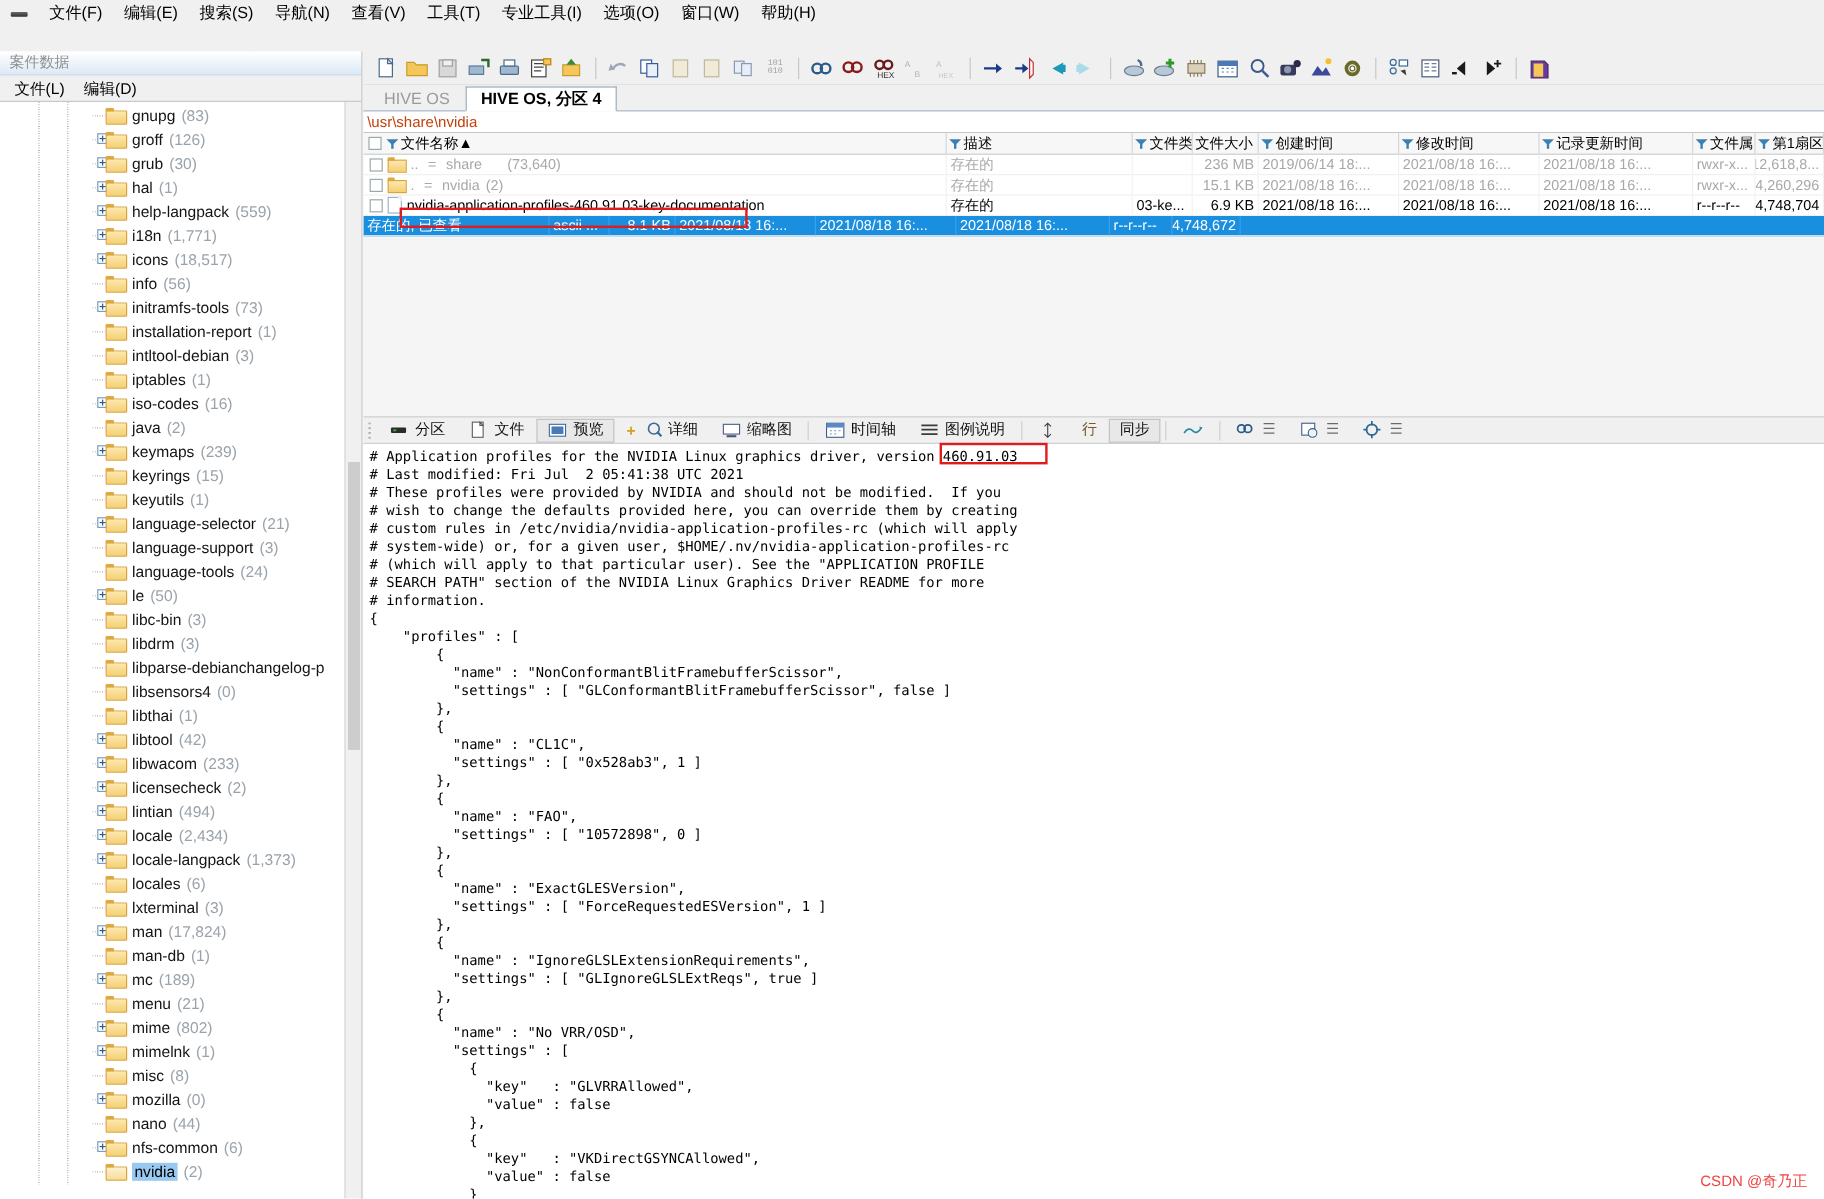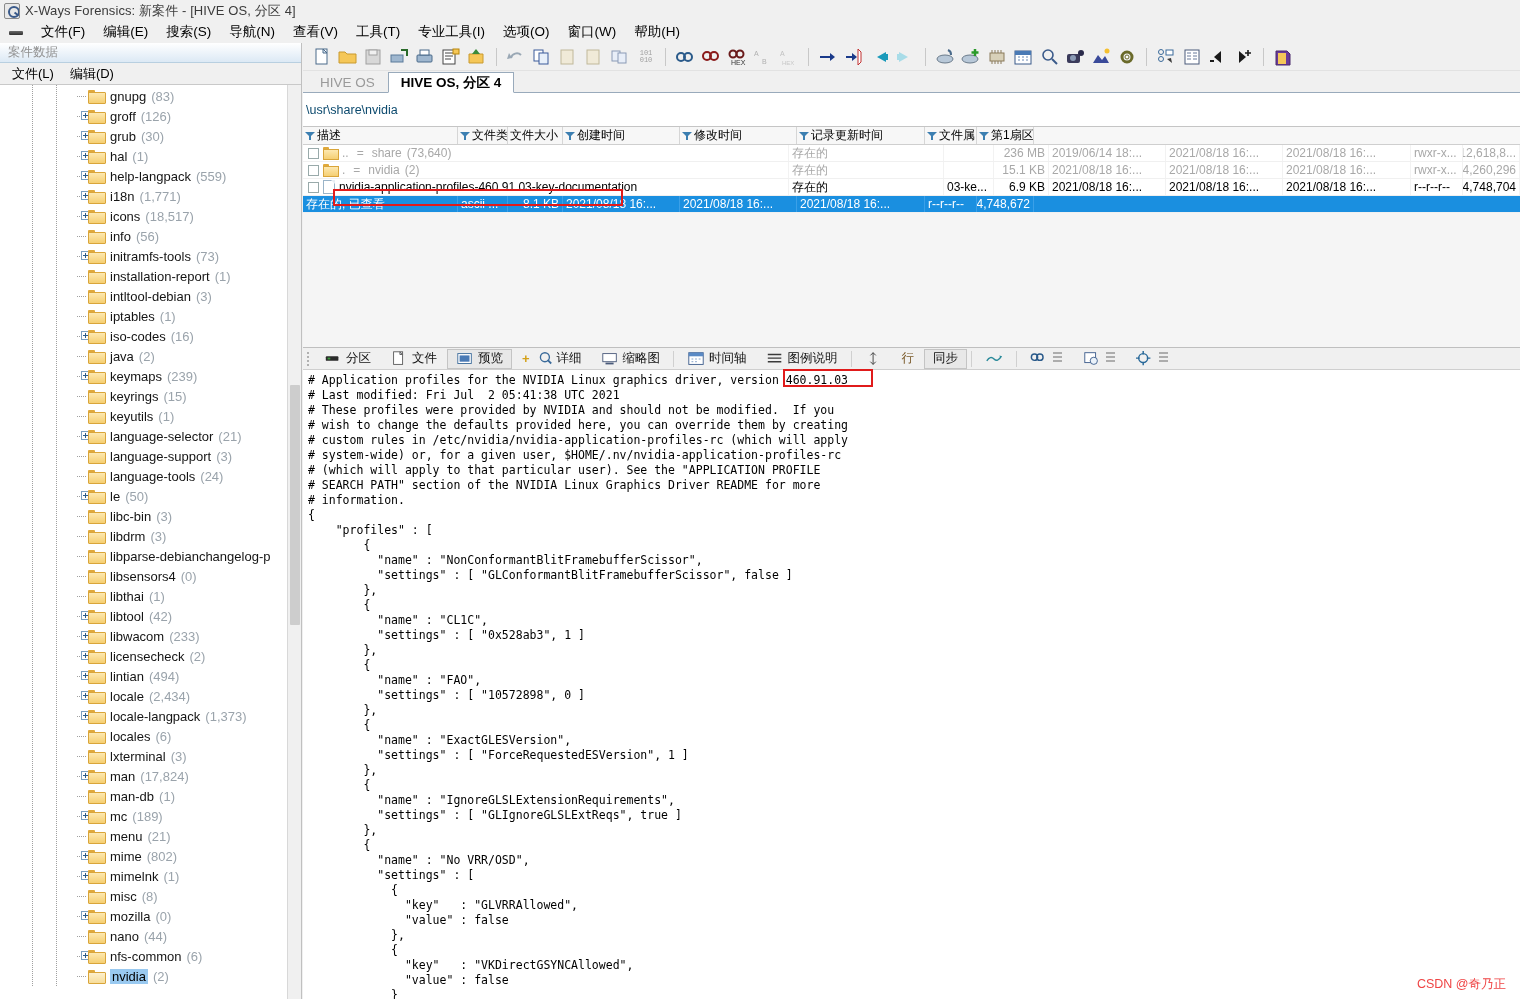--- a/index.html
+++ b/index.html
@@ -161,22 +161,22 @@
     height: 21px; padding: 0 12px; display: flex; align-items: center;
     font-size: 13.5px; color: #9a9a9a; border: 1px solid transparent;
     border-bottom: none;
   }
   .tab.active {
     background: #fff; color: #000000; font-weight: bold;
     border: 1px solid #9ab; border-bottom: 1px solid #fff;
     position: relative; top: 1px;
   }
   .path-bar {
-    height: 34px; background: #fff; display: flex; align-items: center;
-    padding-left: 3px; font-size: 12.5px; color: #0c4a6e;
+    height: 18px; background: #fff; display: flex; align-items: center;
+    padding-left: 3px; font-size: 12.5px; color: #c2410c;
     border-bottom: 1px solid #c5c5c5;
   }
 
   
   .filelist { background: #fff; position: relative; }
   .fl-header {
     height: 18px; display: flex; align-items: stretch;
     background: #f7f7f7; border-bottom: 1px solid #cfcfcf;
     font-size: 12px; color: #000;
   }
@@ -273,24 +273,20 @@
   .watermark {
     position: absolute; right: 14px; bottom: 6px; font-size: 12.5px;
     color: #ef4444;
   }
 </style>
 </head>
 <body>
 
 <div id="app">
 
-  <div class="titlebar">
-    <div class="app-icon"></div>
-    <div class="title-text">X-Ways Forensics: 新案件 - [HIVE OS, 分区 4]</div>
-  </div>
 
   <div class="menubar">
     <div class="mb-icon"></div>
     <div class="menu-item">文件(F)</div>
     <div class="menu-item">编辑(E)</div>
     <div class="menu-item">搜索(S)</div>
     <div class="menu-item">导航(N)</div>
     <div class="menu-item">查看(V)</div>
     <div class="menu-item">工具(T)</div>
     <div class="menu-item">专业工具(I)</div>
@@ -920,20 +916,25 @@
 
     <div class="tabs-row">
       <div class="tab">HIVE OS</div>
       <div class="tab active">HIVE OS, 分区 4</div>
     </div>
 
     <div class="path-bar">\usr\share\nvidia</div>
 
     <div class="filelist">
       <div class="fl-header" id="fl-header">
+          <div class="cell" style="width: 486px; flex: 0 0 486px;">
+            <span class="hdr-check"></span>
+            <span class="funnel"></span>
+            <span>文件名称▲</span>
+          </div>
           <div class="cell" style="width: 155px; flex: 0 0 155px;">
             <span class="funnel"></span>
             <span>描述</span>
           </div>
           <div class="cell" style="width: 50px; flex: 0 0 50px;">
             <span class="funnel"></span>
             <span>文件类</span>
           </div>
           <div class="cell" style="width: 55px; flex: 0 0 55px;">
             <span>文件大小</span>
@@ -960,21 +961,21 @@
           </div>
         </div>
       <div id="fl-rows">
           <div class="fl-row dim">
             <div class="cell" style="width: 486px; flex: 0 0 486px;">
               <span class="row-check"></span>
               <span class="fld-ico-sm"></span>
               <span>..</span>
               <span style="margin: 0px 8px;">=</span>
               <span>share</span>
-              <span style="margin-left: 5px;">(73,640)</span>
+              <span style="margin-left: 21px;">(73,640)</span>
             </div>
             <div class="cell" style="width: 155px; flex: 0 0 155px;">
               <span>存在的</span>
             </div>
             <div class="cell" style="width: 50px; flex: 0 0 50px;">
               <span></span>
             </div>
             <div class="cell" style="width: 55px; flex: 0 0 55px; justify-content: flex-end;">
               <span>236 MB</span>
             </div>

